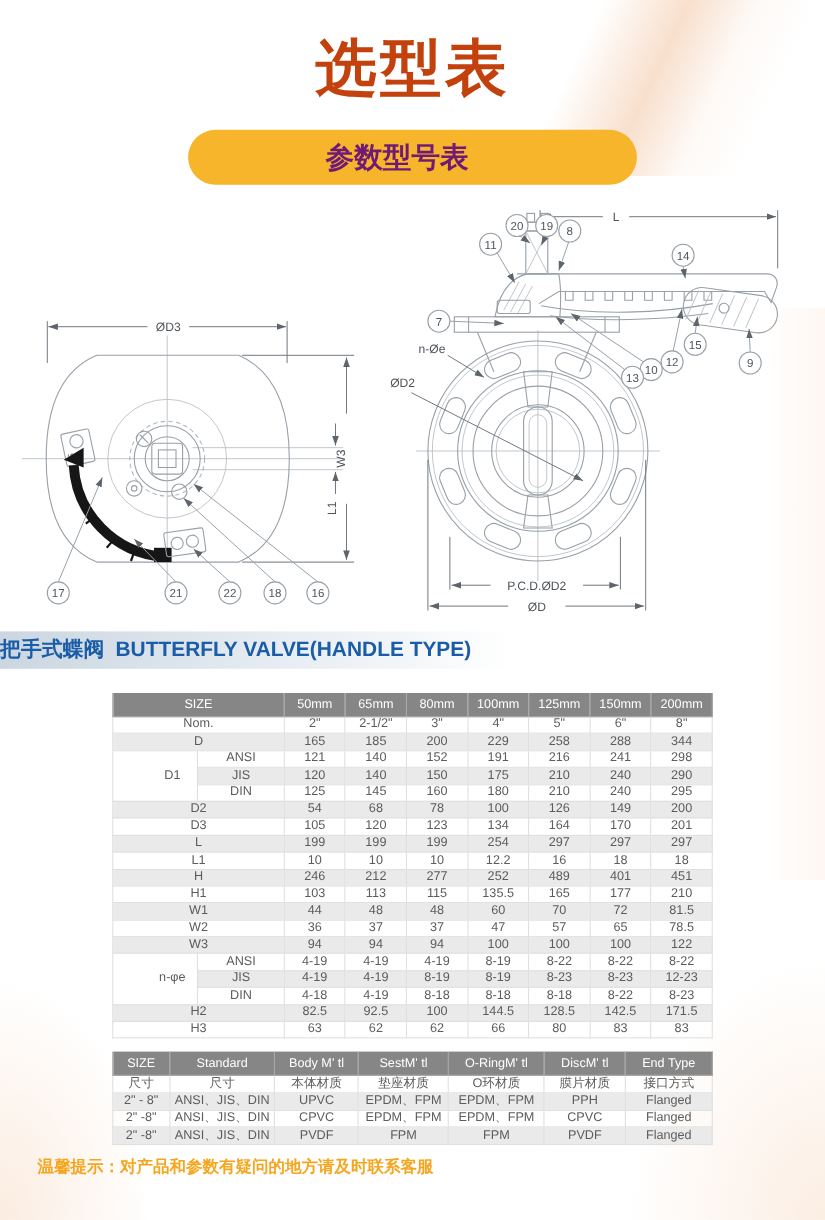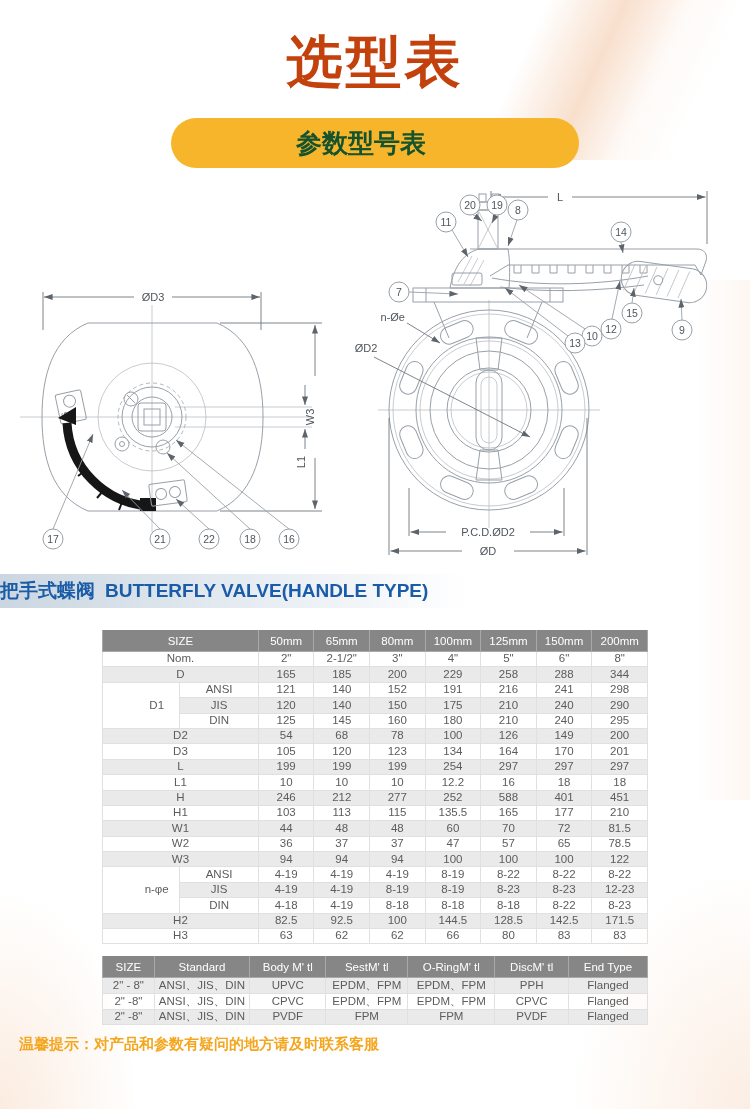--- a/index.html
+++ b/index.html
@@ -14,21 +14,21 @@
     background:radial-gradient(ellipse at 0% 100%,rgba(248,220,198,.55),rgba(255,255,255,0) 70%);}
   .glow-br{bottom:0;right:0;width:180px;height:240px;
     background:radial-gradient(ellipse at 100% 100%,rgba(248,220,198,.5),rgba(255,255,255,0) 70%);}
   .glow-r{top:280px;right:0;width:55px;height:520px;
     background:linear-gradient(270deg,rgba(250,228,210,.30),rgba(255,255,255,0));}
   .content{position:relative;z-index:1;}
 
   .title{margin:0;padding-top:32px;text-align:center;font-size:56px;line-height:60px;
     font-weight:900;color:#c2410c;letter-spacing:3px;}
   .pill{width:408px;height:50px;margin:26px auto 0;background:#F7B52B;border-radius:27px;
-    color:#14532d;font-size:26px;font-weight:700;display:flex;align-items:center;justify-content:center;}
+    color:#701a75;font-size:26px;font-weight:700;display:flex;align-items:center;justify-content:center;}
   .pill .sp{display:inline-block;width:28px;}
 
   .drawing{display:block;margin-top:12px;}
   .dl{stroke:#98a0a8;fill:none;stroke-width:1;}
   .dll{stroke:#b9bec4;fill:none;stroke-width:.8;}
   .dim{stroke:#6f767d;fill:none;stroke-width:.9;}
   .blk{stroke:#161616;fill:none;}
   text.dt{fill:#4f555b;font-size:11px;}
   text.ds{fill:#4f555b;font-size:8px;}
   .co circle{fill:#fff;stroke:#98a0a8;stroke-width:1;}
@@ -43,21 +43,21 @@
   table{border-collapse:collapse;table-layout:fixed;width:546px;margin:0 auto;
     font-size:11.5px;color:#5c5c5c;text-align:center;}
   .spec{margin-top:22px;}
   .mat{margin-top:12px;}
   th{background:#868686;color:#fff;font-weight:400;height:19px;
     border:1px solid #a9a9a9;border-top:none;}
   td{height:14.4px;border:1px solid #e0e0e0;padding:0;line-height:1;}
   .mat td{height:14.6px;}
   tr.shade td{background:#EAEAEB;}
   td.merged{background:#fff !important;padding-left:31px;}
-  .tip{margin-top:10px;padding-left:19px;font-size:15px;font-weight:700;color:#F5A61F;}
+  .tip{margin-top:10px;padding-left:34px;font-size:15px;font-weight:700;color:#F5A61F;}
 </style>
 </head>
 <body>
 
 <div class="bg streak-tr"></div>
 <div class="bg glow-r"></div>
 <div class="bg glow-bl"></div>
 <div class="bg glow-br"></div>
 
 <div class="content">
@@ -425,21 +425,21 @@
           <td>16</td>
           <td>18</td>
           <td>18</td>
         </tr>
         <tr class="shade">
           <td colspan="2">H</td>
           <td>246</td>
           <td>212</td>
           <td>277</td>
           <td>252</td>
-          <td>588</td>
+          <td>489</td>
           <td>401</td>
           <td>451</td>
         </tr>
         <tr>
           <td colspan="2">H1</td>
           <td>103</td>
           <td>113</td>
           <td>115</td>
           <td>135.5</td>
           <td>165</td>
@@ -545,20 +545,29 @@
         <th>SIZE</th>
         <th>Standard</th>
         <th>Body M' tl</th>
         <th>SestM' tl</th>
         <th>O-RingM' tl</th>
         <th>DiscM' tl</th>
         <th>End Type</th>
       </tr>
     </thead>
     <tbody>
+        <tr>
+          <td>尺寸</td>
+          <td>尺寸</td>
+          <td>本体材质</td>
+          <td>垫座材质</td>
+          <td>O环材质</td>
+          <td>膜片材质</td>
+          <td>接口方式</td>
+        </tr>
         <tr class="shade">
           <td>2" - 8"</td>
           <td>ANSI、JIS、DIN</td>
           <td>UPVC</td>
           <td>EPDM、FPM</td>
           <td>EPDM、FPM</td>
           <td>PPH</td>
           <td>Flanged</td>
         </tr>
         <tr>

